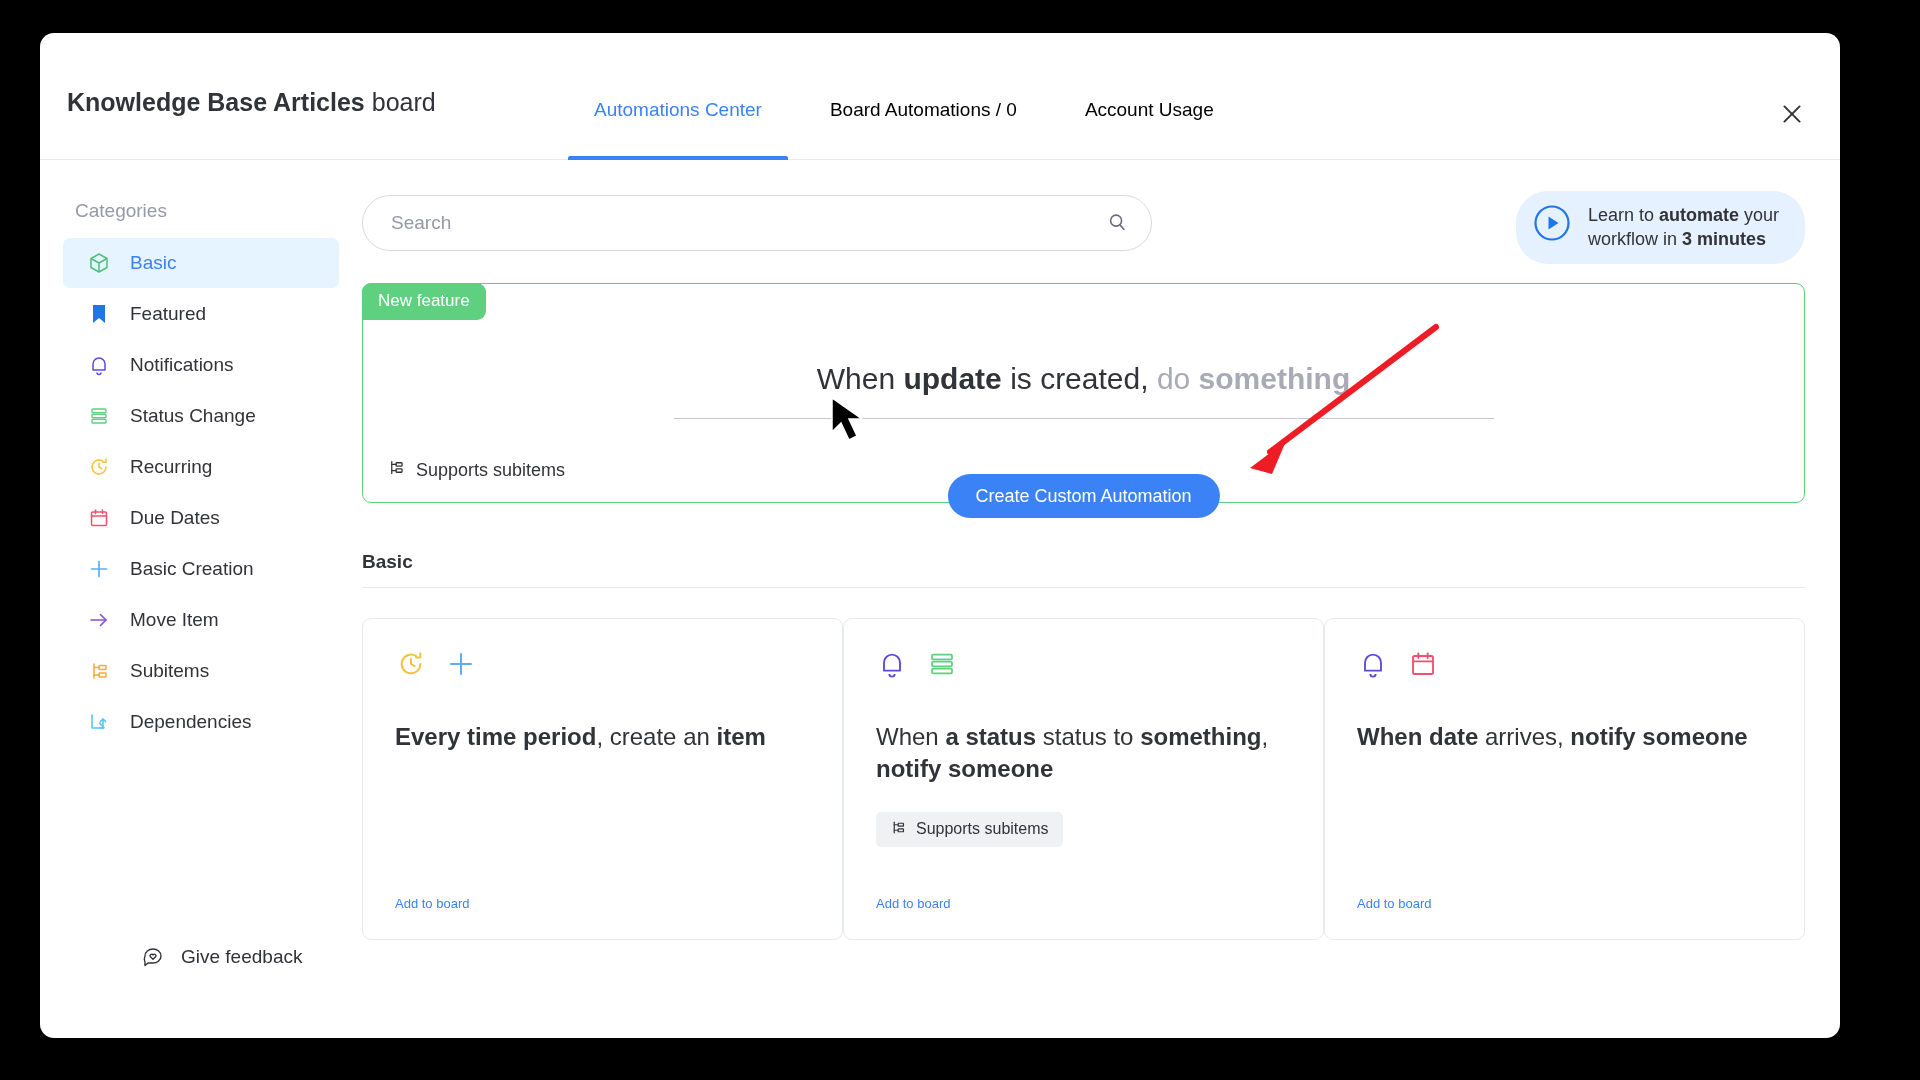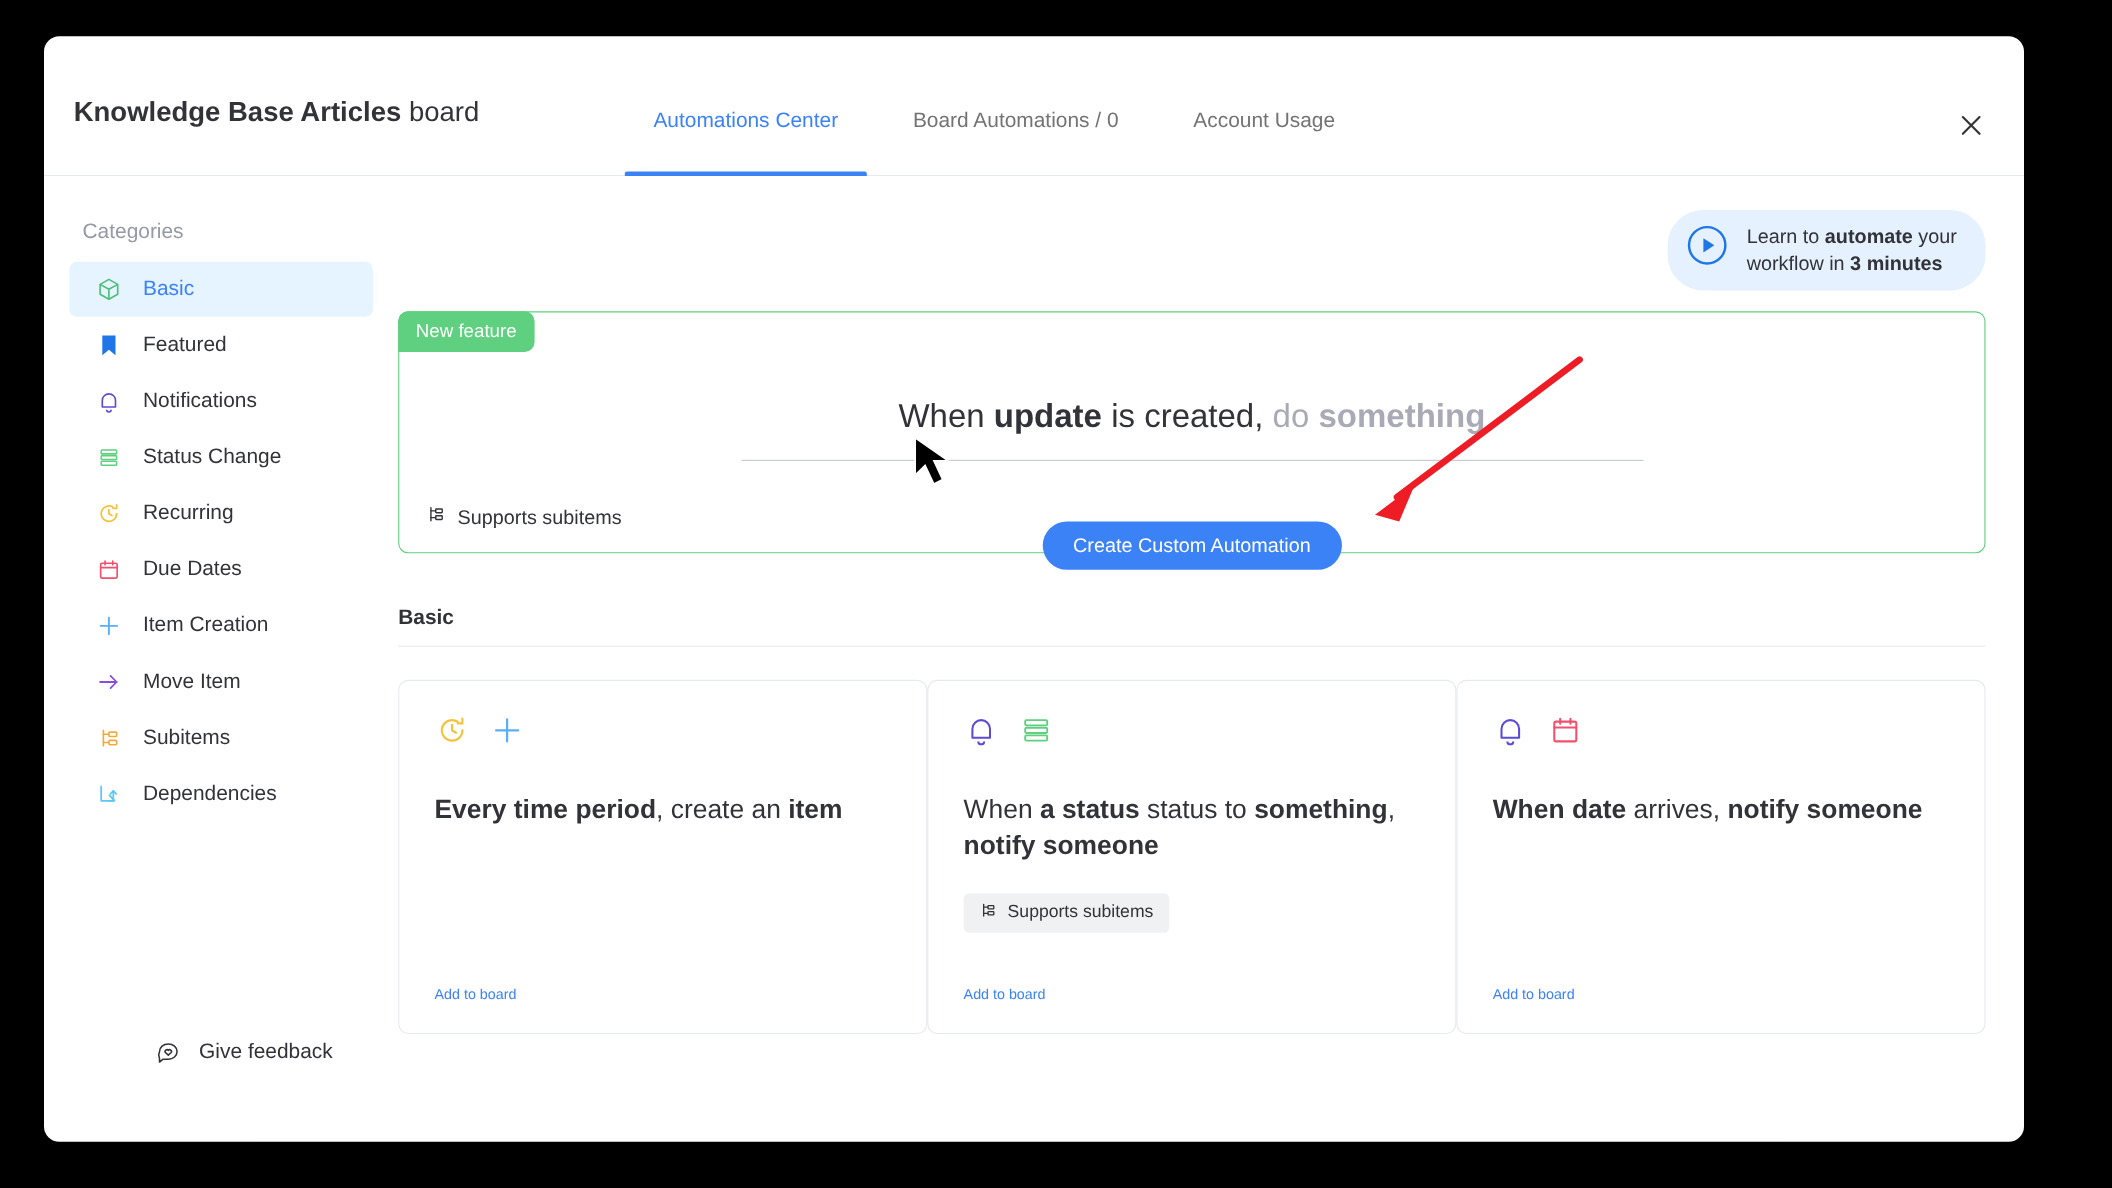--- a/index.html
+++ b/index.html
@@ -37,21 +37,21 @@
   .board-title b { font-weight: 700; }
   .tabs {
     position: absolute; left: 520px; top: 0;
     display: flex; align-items: flex-start; height: 127px;
   }
   .tab {
     position: relative;
     height: 127px;
     padding: 66px 34px 0 34px;
     font-size: 19px;
-    color: #737373;
+    color: #000000;
     cursor: pointer;
     white-space: nowrap;
   }
   .tab.active { color: #3b82f6; }
   .tab.active::after {
     content: "";
     position: absolute;
     left: 8px; right: 8px; bottom: 0;
     height: 4px;
     background: #3b82f6;
@@ -328,21 +328,21 @@
           <span>Due Dates</span>
         </div>
 
         <div class="cat-item">
           <span class="cat-icon">
             <svg width="24" height="24" viewBox="0 0 24 24" fill="none" stroke="#5aaef5" stroke-width="1.7" stroke-linecap="round">
               <line x1="12" y1="4.5" x2="12" y2="19.5"></line>
                 <line x1="4.5" y1="12" x2="19.5" y2="12"></line>
             </svg>
           </span>
-          <span>Item Creation</span>
+          <span>Basic Creation</span>
         </div>
 
         <div class="cat-item">
           <span class="cat-icon">
             <svg width="24" height="24" viewBox="0 0 24 24" fill="none" stroke="#8a4fd8" stroke-width="1.6" stroke-linecap="round" stroke-linejoin="round">
               <line x1="4" y1="12" x2="19" y2="12"></line>
                 <polyline points="13.5,6.5 19,12 13.5,17.5"></polyline>
             </svg>
           </span>
           <span>Move Item</span>
@@ -379,20 +379,29 @@
               <path d="M12 14.2l-2.6-2.4a1.6 1.6 0 112.6-1.9 1.6 1.6 0 112.6 1.9z"></path>
             </svg>
           </span>
           <span>Give feedback</span>
         </div>
       </div>
 
       <div class="main">
 
         <div class="toprow">
+          <div class="search-wrap">
+            <input class="search-input" value="" placeholder="Search" style="">
+            <span class="search-icon">
+              <svg width="22" height="22" viewBox="0 0 24 24" fill="none" stroke="#676879" stroke-width="1.7" stroke-linecap="round">
+                <circle cx="11" cy="10.5" r="6"></circle>
+                  <line x1="15.5" y1="15.4" x2="19.5" y2="20"></line>
+              </svg>
+            </span>
+          </div>
 
           <div class="video-banner">
             <span>
               <svg width="40" height="40" viewBox="0 0 40 40" fill="none">
                 <circle cx="20" cy="20" r="16.5" stroke="#1f76e8" stroke-width="2.2"></circle>
                 <path d="M16.5 13.5l10 6.5-10 6.5z" fill="#1f76e8"></path>
               </svg>
             </span>
             <div class="video-text">
               <div>

